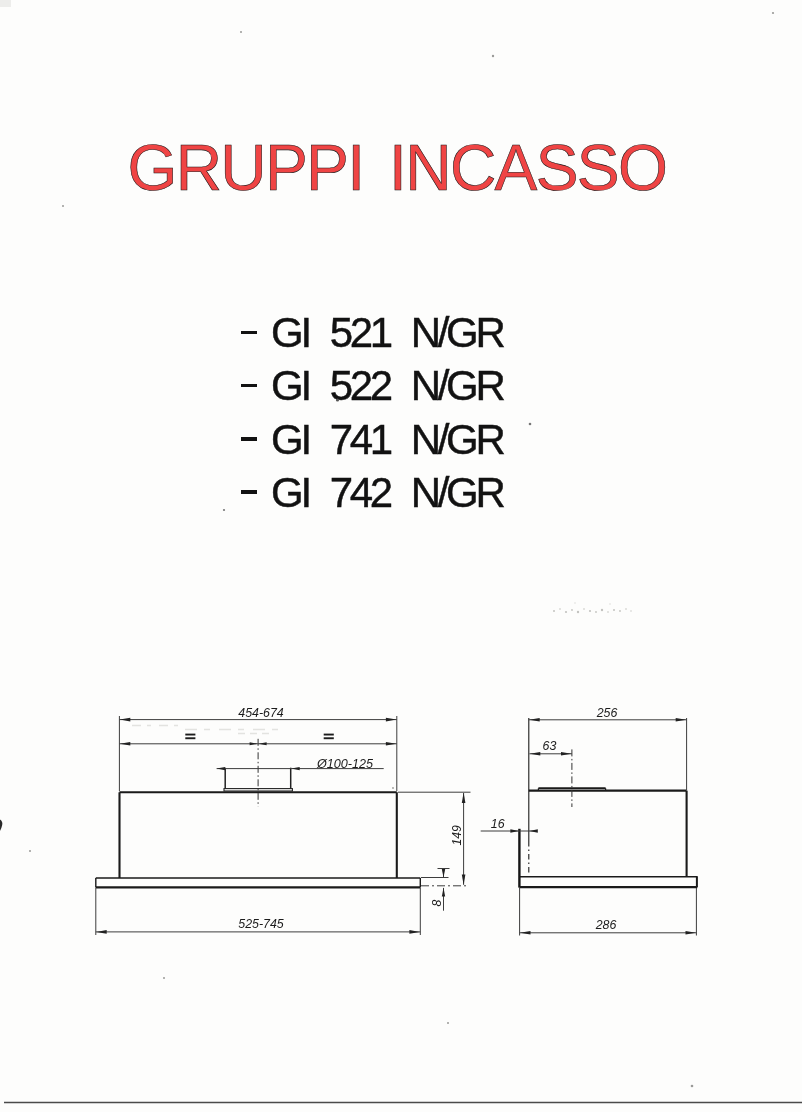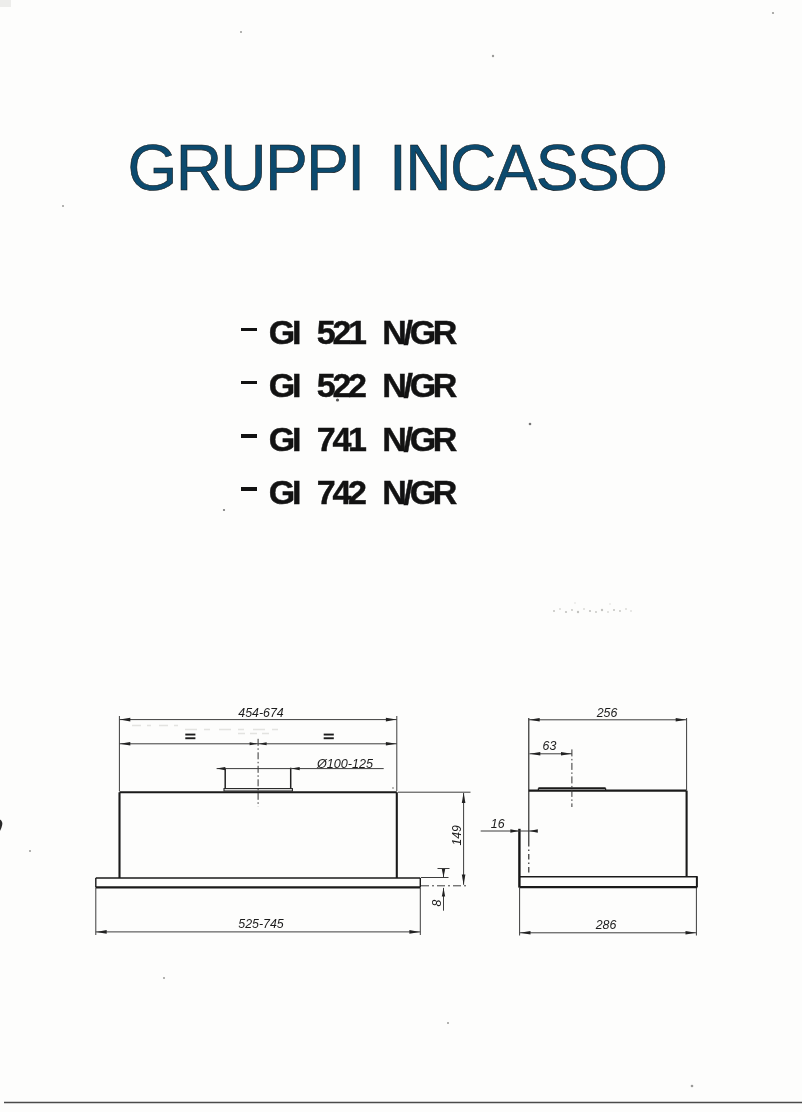--- a/index.html
+++ b/index.html
@@ -1,20 +1,20 @@
 <!DOCTYPE html>
 <html><head>
 <meta charset="utf-8">
 <style>
   html,body{margin:0;padding:0;background:#ffffff;}
   #page{position:relative;width:802px;height:1112px;background:#fdfdfc;overflow:hidden;
         font-family:"Liberation Sans",sans-serif;color:#161616;}
   .title{position:absolute;left:127.4px;top:135.5px;font-size:64.2px;font-weight:400;
-         letter-spacing:-1.68px;word-spacing:9.5px;color:#0c4a6e;white-space:nowrap;line-height:1;text-align:center;-webkit-text-stroke:0.55px #121212;}
-  .models{position:absolute;left:241px;top:306.4px;font-size:34px;font-weight:700;
+         letter-spacing:-1.68px;word-spacing:9.5px;color:#ef4444;white-space:nowrap;line-height:1;text-align:center;-webkit-text-stroke:0.55px #121212;}
+  .models{position:absolute;left:241px;top:306.4px;font-size:42px;font-weight:400;
           letter-spacing:-3.3px;word-spacing:12.5px;color:#121212;line-height:53.1px;white-space:nowrap;-webkit-text-stroke:0.45px #121212;}
   .dash{display:inline-block;width:16.2px;height:3.4px;background:#121212;vertical-align:13px;margin-right:-7px;}
   svg text{font-family:"Liberation Sans",sans-serif;font-style:italic;fill:#1c1c1c;}
 </style>
 </head>
 <body>
 <div id="page">
 
   <div class="title">GRUPPI INCASSO</div>
 

